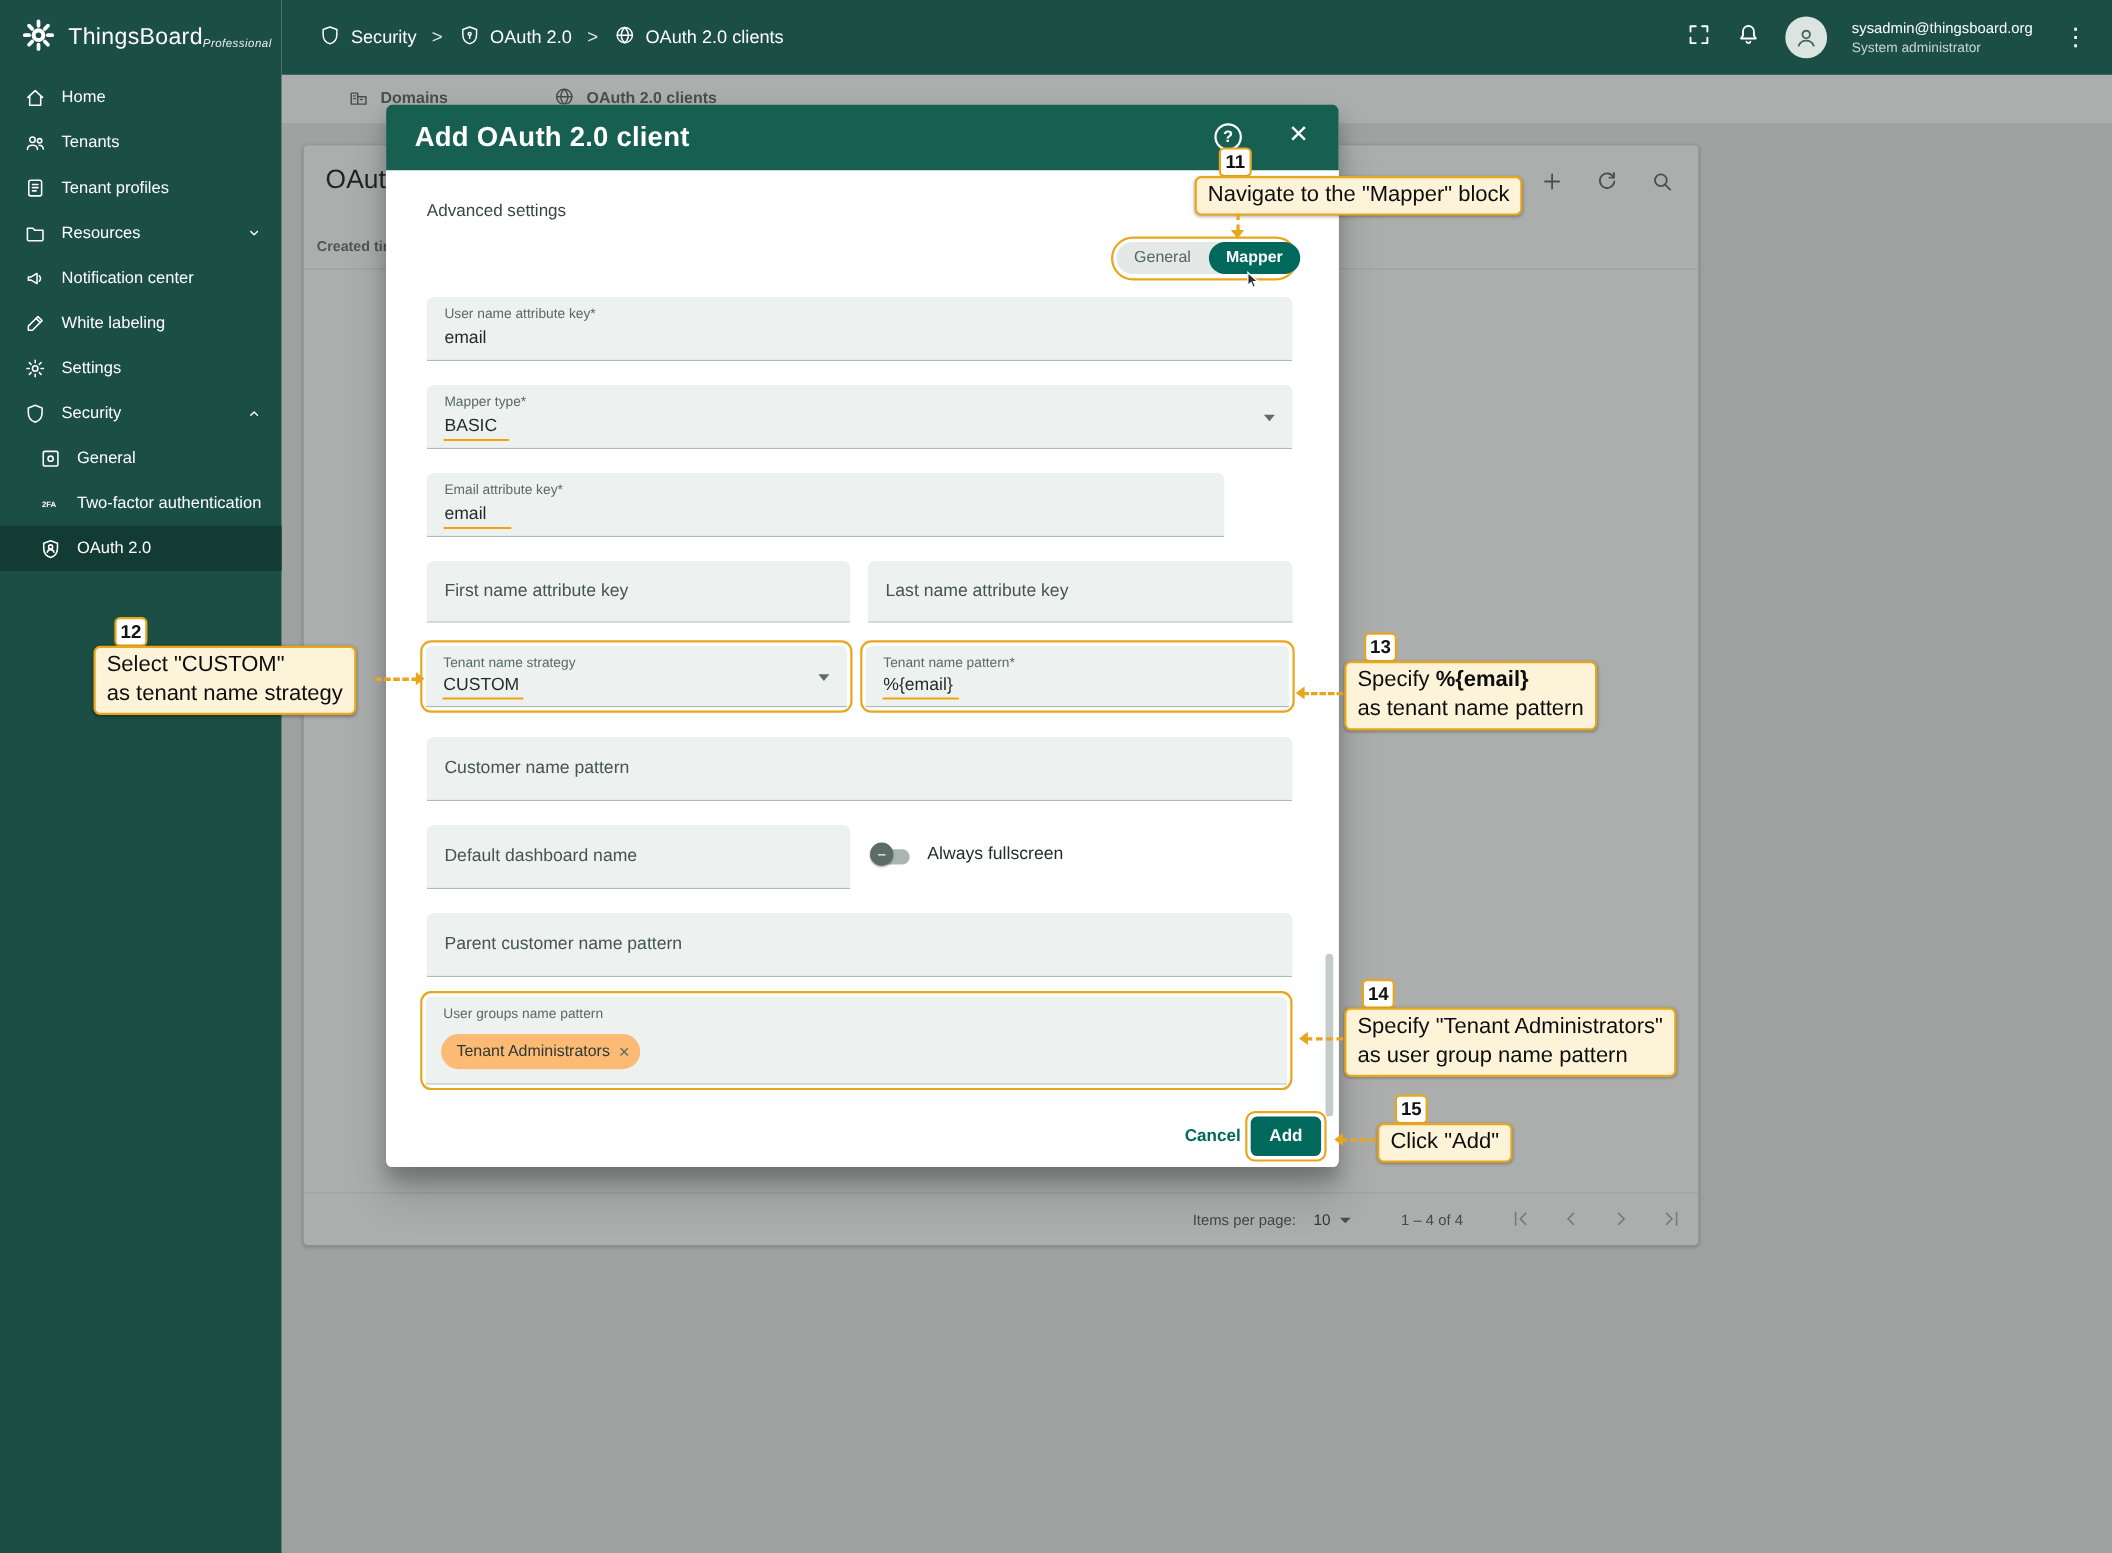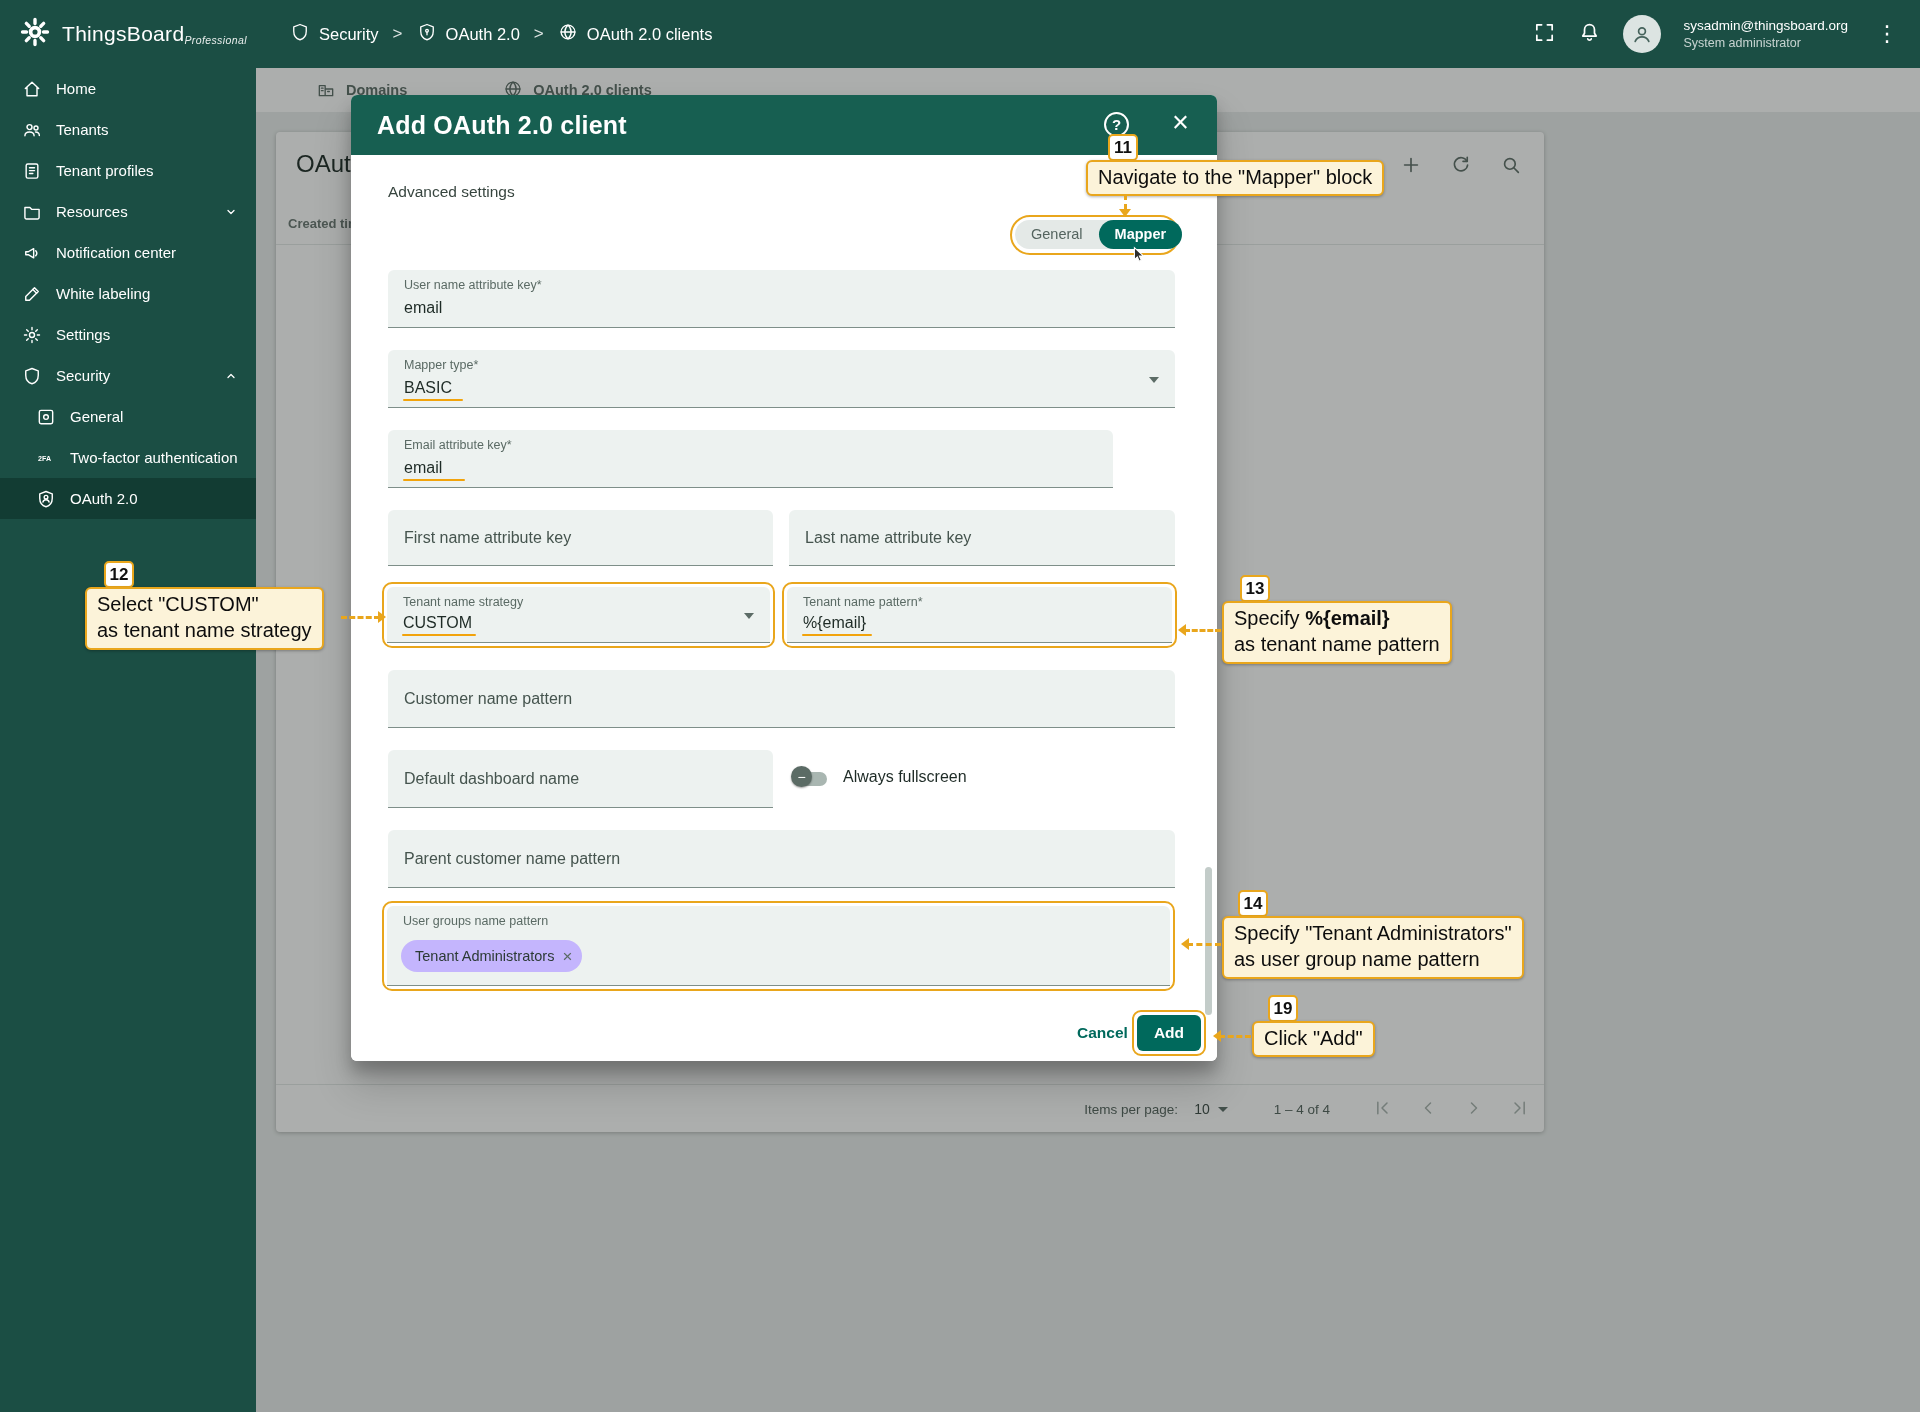--- a/index.html
+++ b/index.html
@@ -99,21 +99,21 @@
   #f-customer{left:37px;top:515px;width:787px;height:58px;}
   #f-dashboard{left:37px;top:595px;width:385px;height:58px;}
   #f-parent{left:37px;top:675px;width:787px;height:58px;}
   #hl-groups{left:31px;top:746px;width:793px;height:90px;}
 
   .switch{position:absolute;left:442px;top:614px;width:34px;height:20px;cursor:pointer;}
   .switch .track{position:absolute;left:0;top:3px;width:34px;height:14px;border-radius:7px;background:#a9b6b1;}
   .switch .knob{position:absolute;left:-2px;top:-3px;width:21px;height:21px;border-radius:50%;background:#5b6b65;color:#fff;font-size:14px;display:flex;align-items:center;justify-content:center;box-shadow:0 1px 2px rgba(0,0,0,.4);}
   .switch-label{position:absolute;left:492px;top:613px;font-size:16px;color:#1e2b26;}
 
-  .chip{position:absolute;left:14px;top:34px;height:32px;display:inline-flex;align-items:center;gap:8px;background:#c4b5fd;border-radius:16px;padding:0 10px 0 14px;font-size:14.5px;color:#2c3a35;cursor:pointer;}
+  .chip{position:absolute;left:14px;top:34px;height:32px;display:inline-flex;align-items:center;gap:8px;background:#fdba74;border-radius:16px;padding:0 10px 0 14px;font-size:14.5px;color:#2c3a35;cursor:pointer;}
   .chip-x{font-size:17px;color:#5a6a64;cursor:pointer;line-height:1;}
 
   .btn-cancel{position:absolute;left:726px;top:869px;font-size:15.5px;font-weight:bold;color:var(--teal-btn);cursor:pointer;}
   .add-ring{position:absolute;left:781px;top:855px;width:74px;height:46px;border:2.5px solid var(--orange);border-radius:9px;display:flex;align-items:center;justify-content:center;}
   .btn-add{width:64px;height:36px;background:var(--teal-btn);color:#fff;border:none;border-radius:6px;font-size:15.5px;font-weight:bold;cursor:pointer;}
   .mscroll{position:absolute;right:5px;top:712px;width:7px;height:148px;background:#c3ccc9;border-radius:4px;cursor:pointer;}
 
   
   .anno-layer{position:absolute;inset:0;z-index:30;pointer-events:none;}
   .num{position:absolute;width:30px;height:27px;background:#fff;border:2.5px solid var(--orange);border-radius:5px;font-size:17px;font-weight:bold;display:flex;align-items:center;justify-content:center;color:#111;}
@@ -495,21 +495,21 @@
     <div class="arr left" id="a13"></div>
 
     <div class="num" id="num14">14</div>
     <div class="albl" id="lbl14">
       <div>Specify "Tenant Administrators"</div>
       <div>as user group name pattern</div>
     </div>
     <div class="dash-h" id="c14"></div>
     <div class="arr left" id="a14"></div>
 
-    <div class="num" id="num15">19</div>
+    <div class="num" id="num15">15</div>
     <div class="albl" id="lbl15">
       <div>Click "Add"</div>
     </div>
     <div class="dash-h" id="c15"></div>
     <div class="arr left" id="a15"></div>
   </div>
 
 </div>
 
 </body></html>

